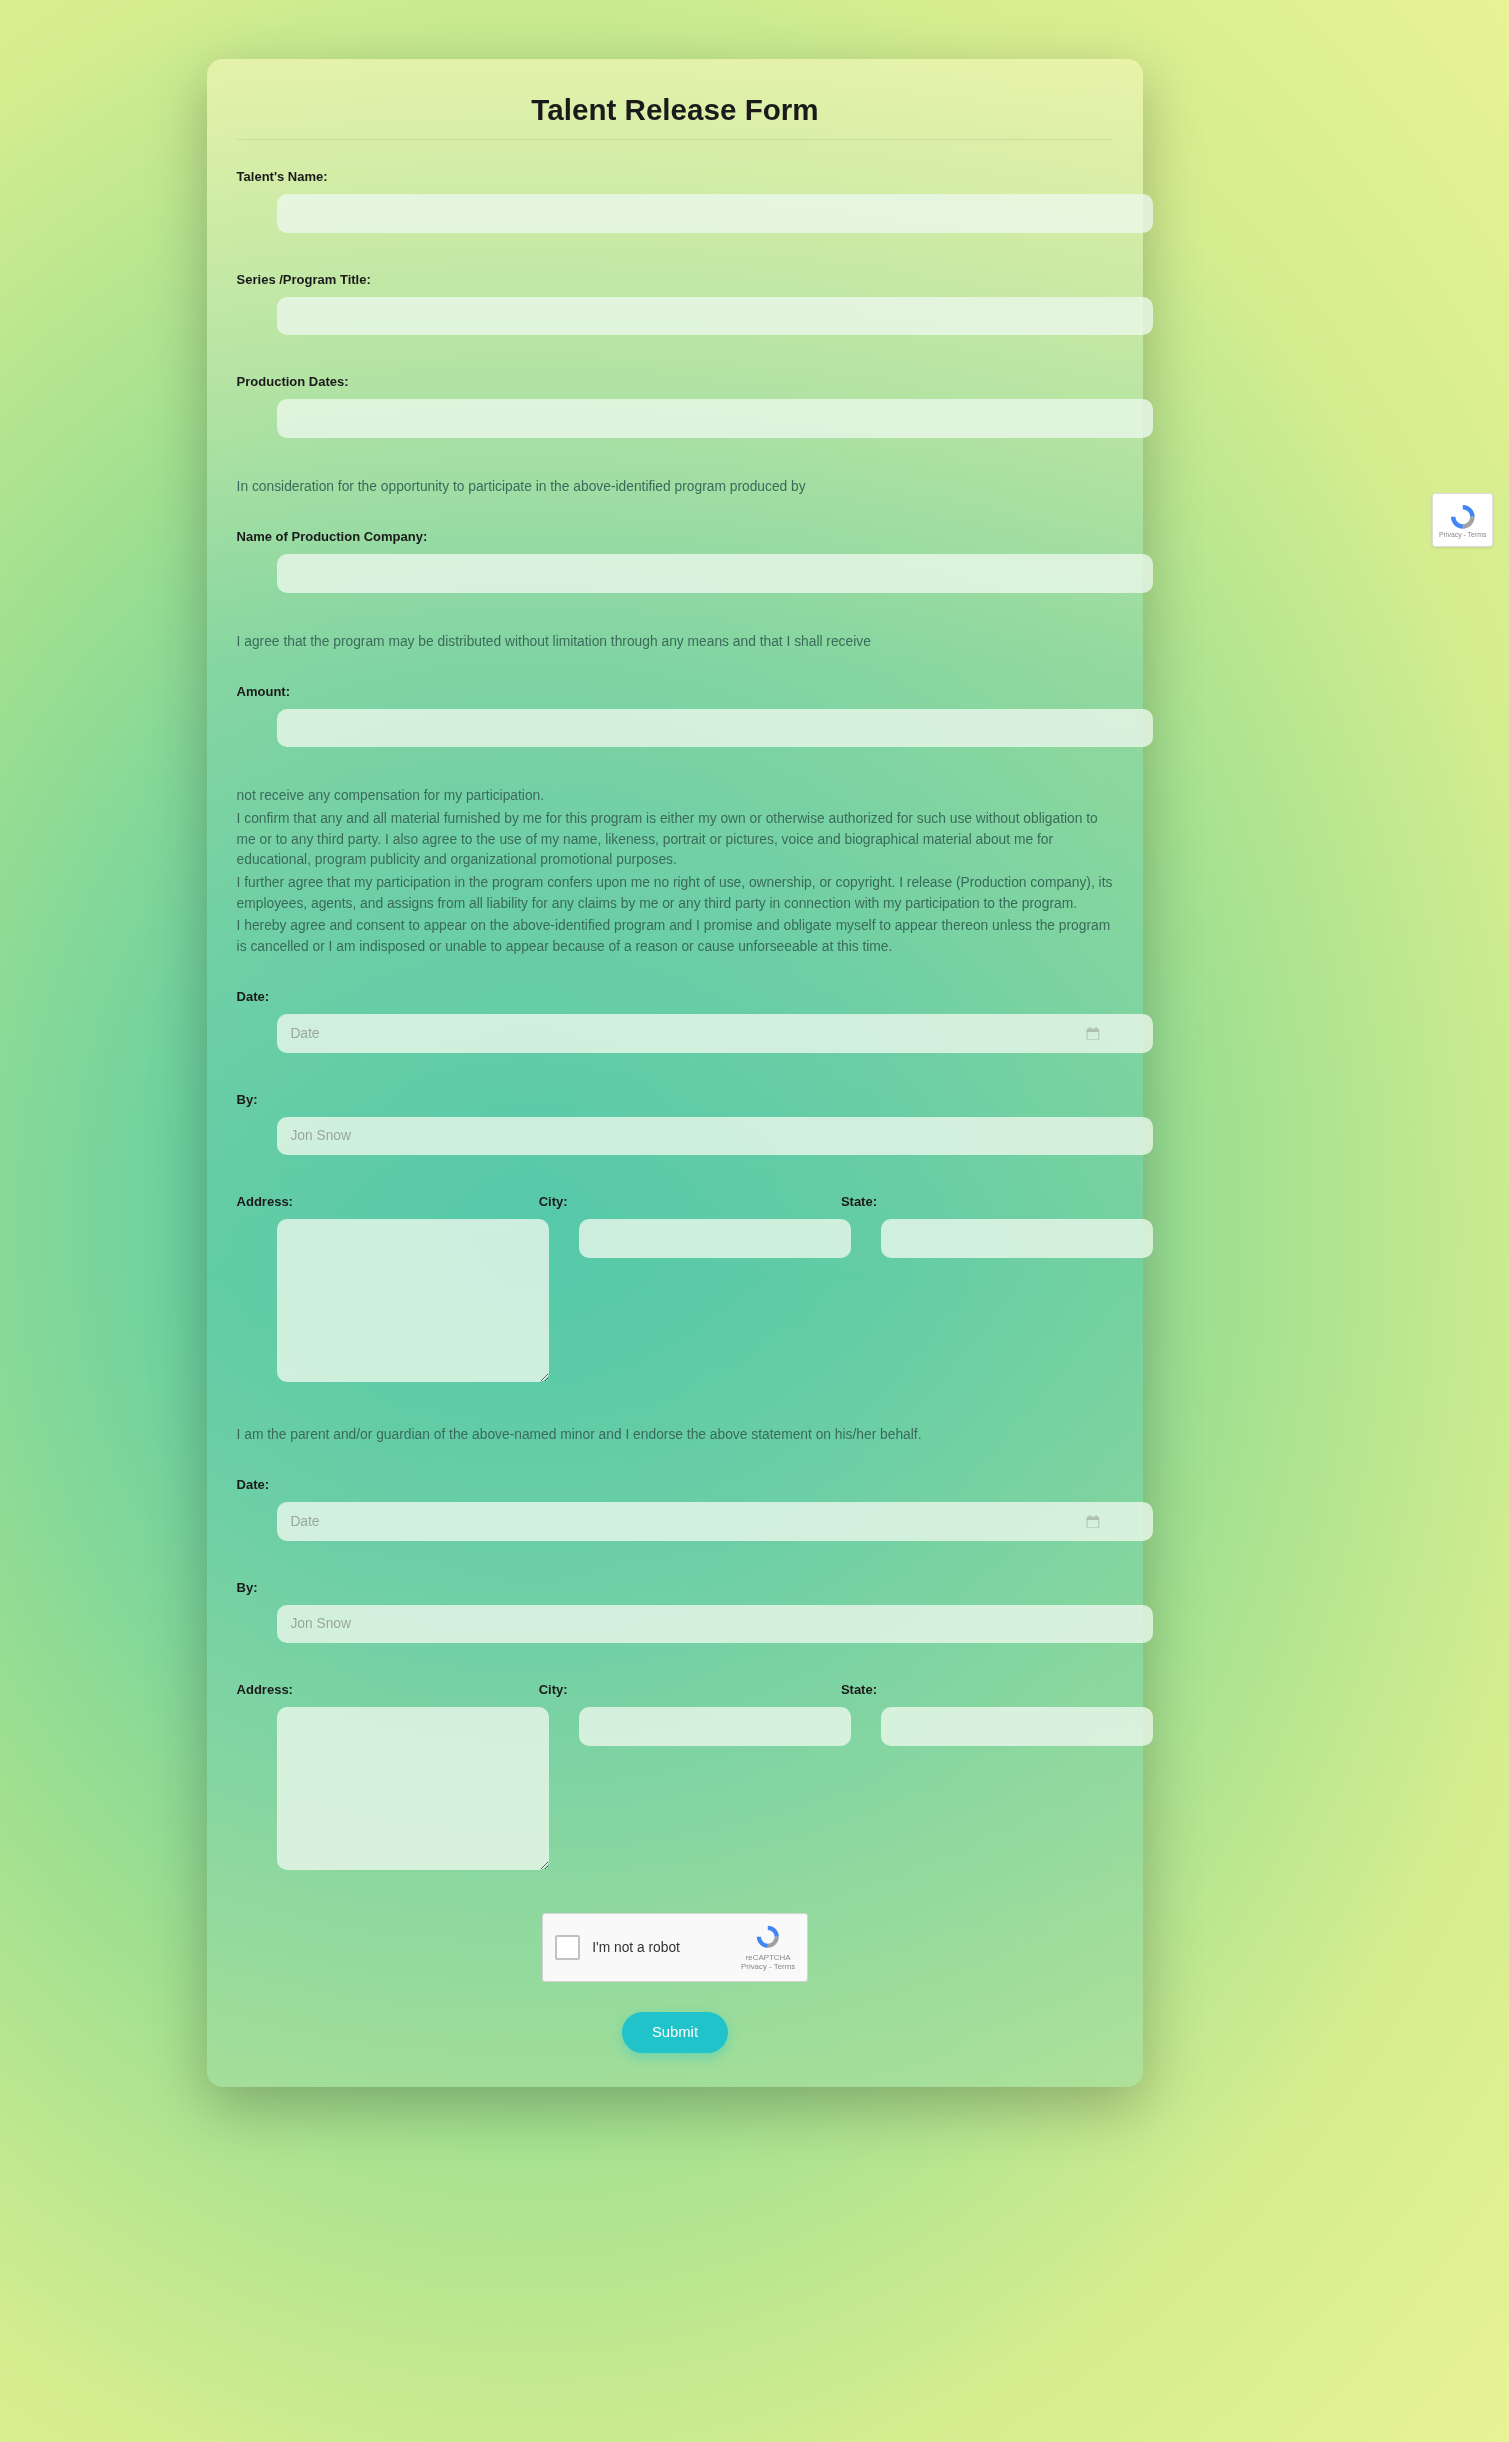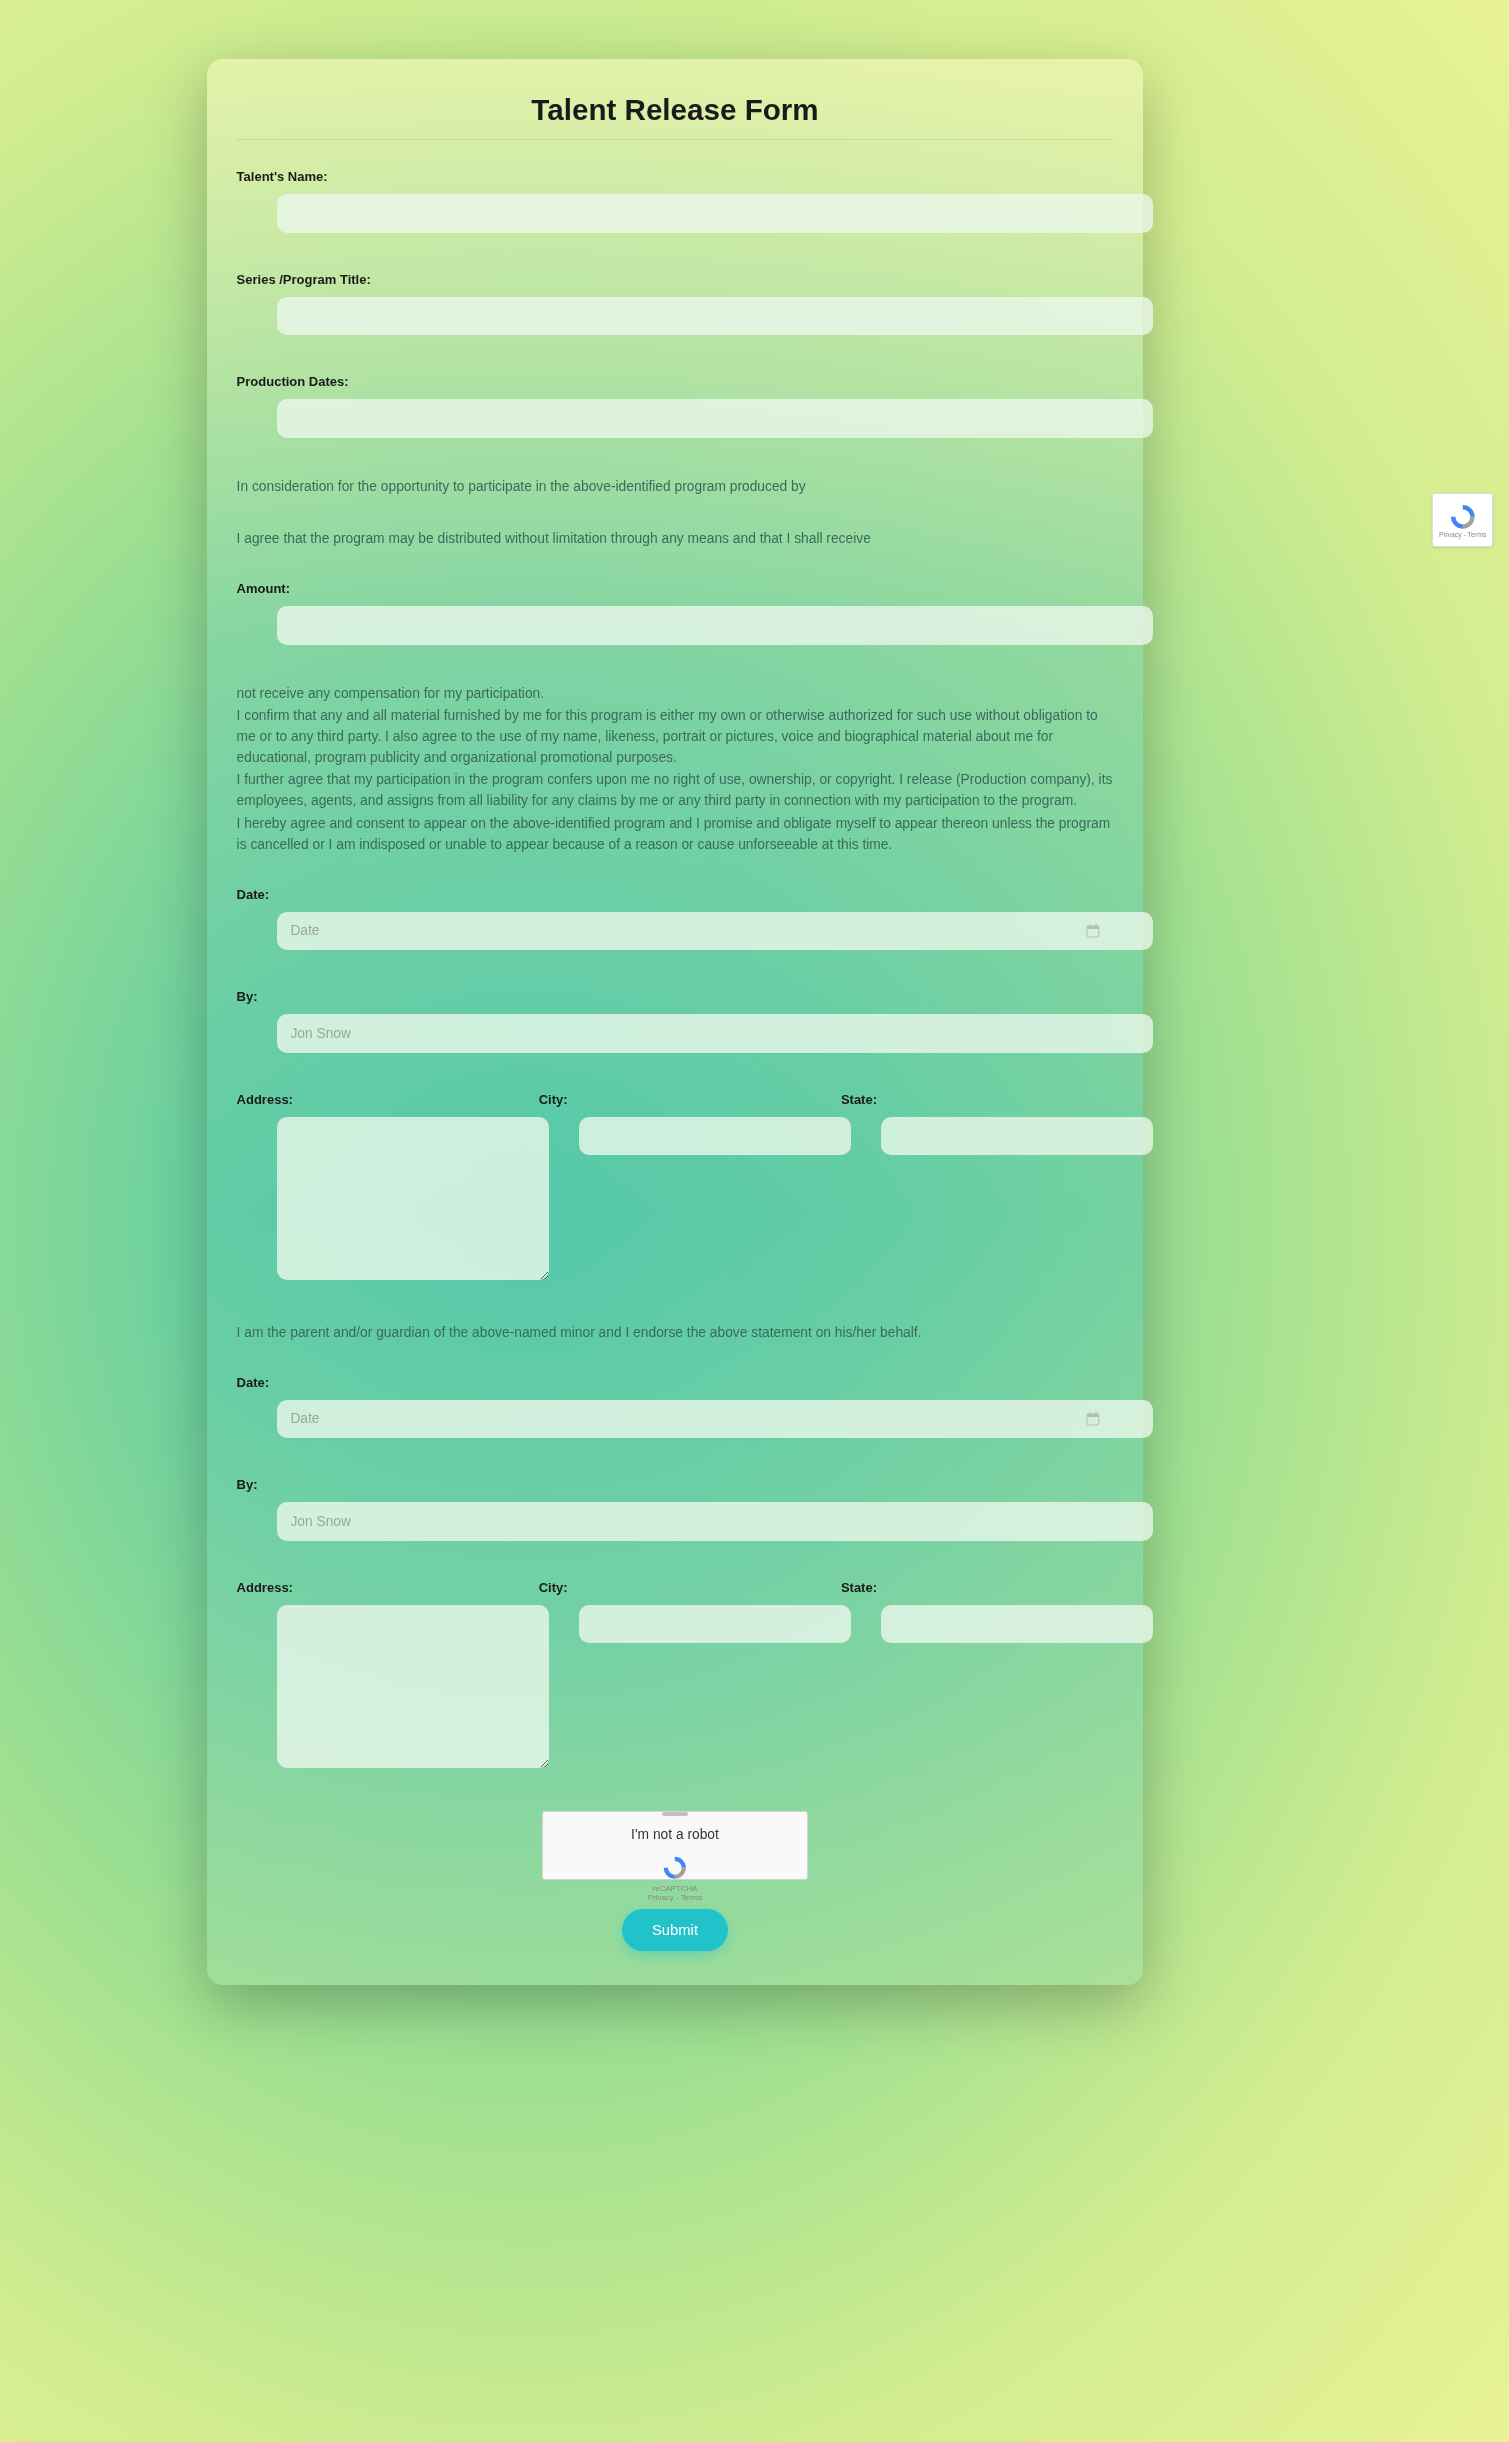--- a/index.html
+++ b/index.html
@@ -82,21 +82,20 @@
 .captcha-box {
   width: 266px;
   height: 69px;
   background: #f9f9f9;
   border: 1px solid #d3d3d3;
   border-radius: 3px;
   display: flex;
   align-items: center;
   padding: 0 11.8px;
   gap: 11.8px;
-  flex-direction: column;
 }
 .captcha-check {
   width: 25.6px;
   height: 25.6px;
   border: 2px solid #c1c1c1;
   border-radius: 2px;
   background: #fff;
 }
 .captcha-label {
   font-size: 13.8px;
@@ -163,20 +162,24 @@
       <input type="text" style="">
     </div>
 
     <div class="field-block">
       <label class="field-label">Production Dates:</label>
       <input type="text" style="">
     </div>
 
     <div class="static-text">In consideration for the opportunity to participate in the above-identified program produced by</div>
 
+    <div class="field-block">
+      <label class="field-label">Name of Production Company:</label>
+      <input type="text" style="">
+    </div>
 
     <div class="static-text">I agree that the program may be distributed without limitation through any means and that I shall receive</div>
 
     <div class="field-block">
       <label class="field-label">Amount:</label>
       <input type="text" style="">
     </div>
 
     <div class="static-text long-text">
       <p>not receive any compensation for my participation.</p>

